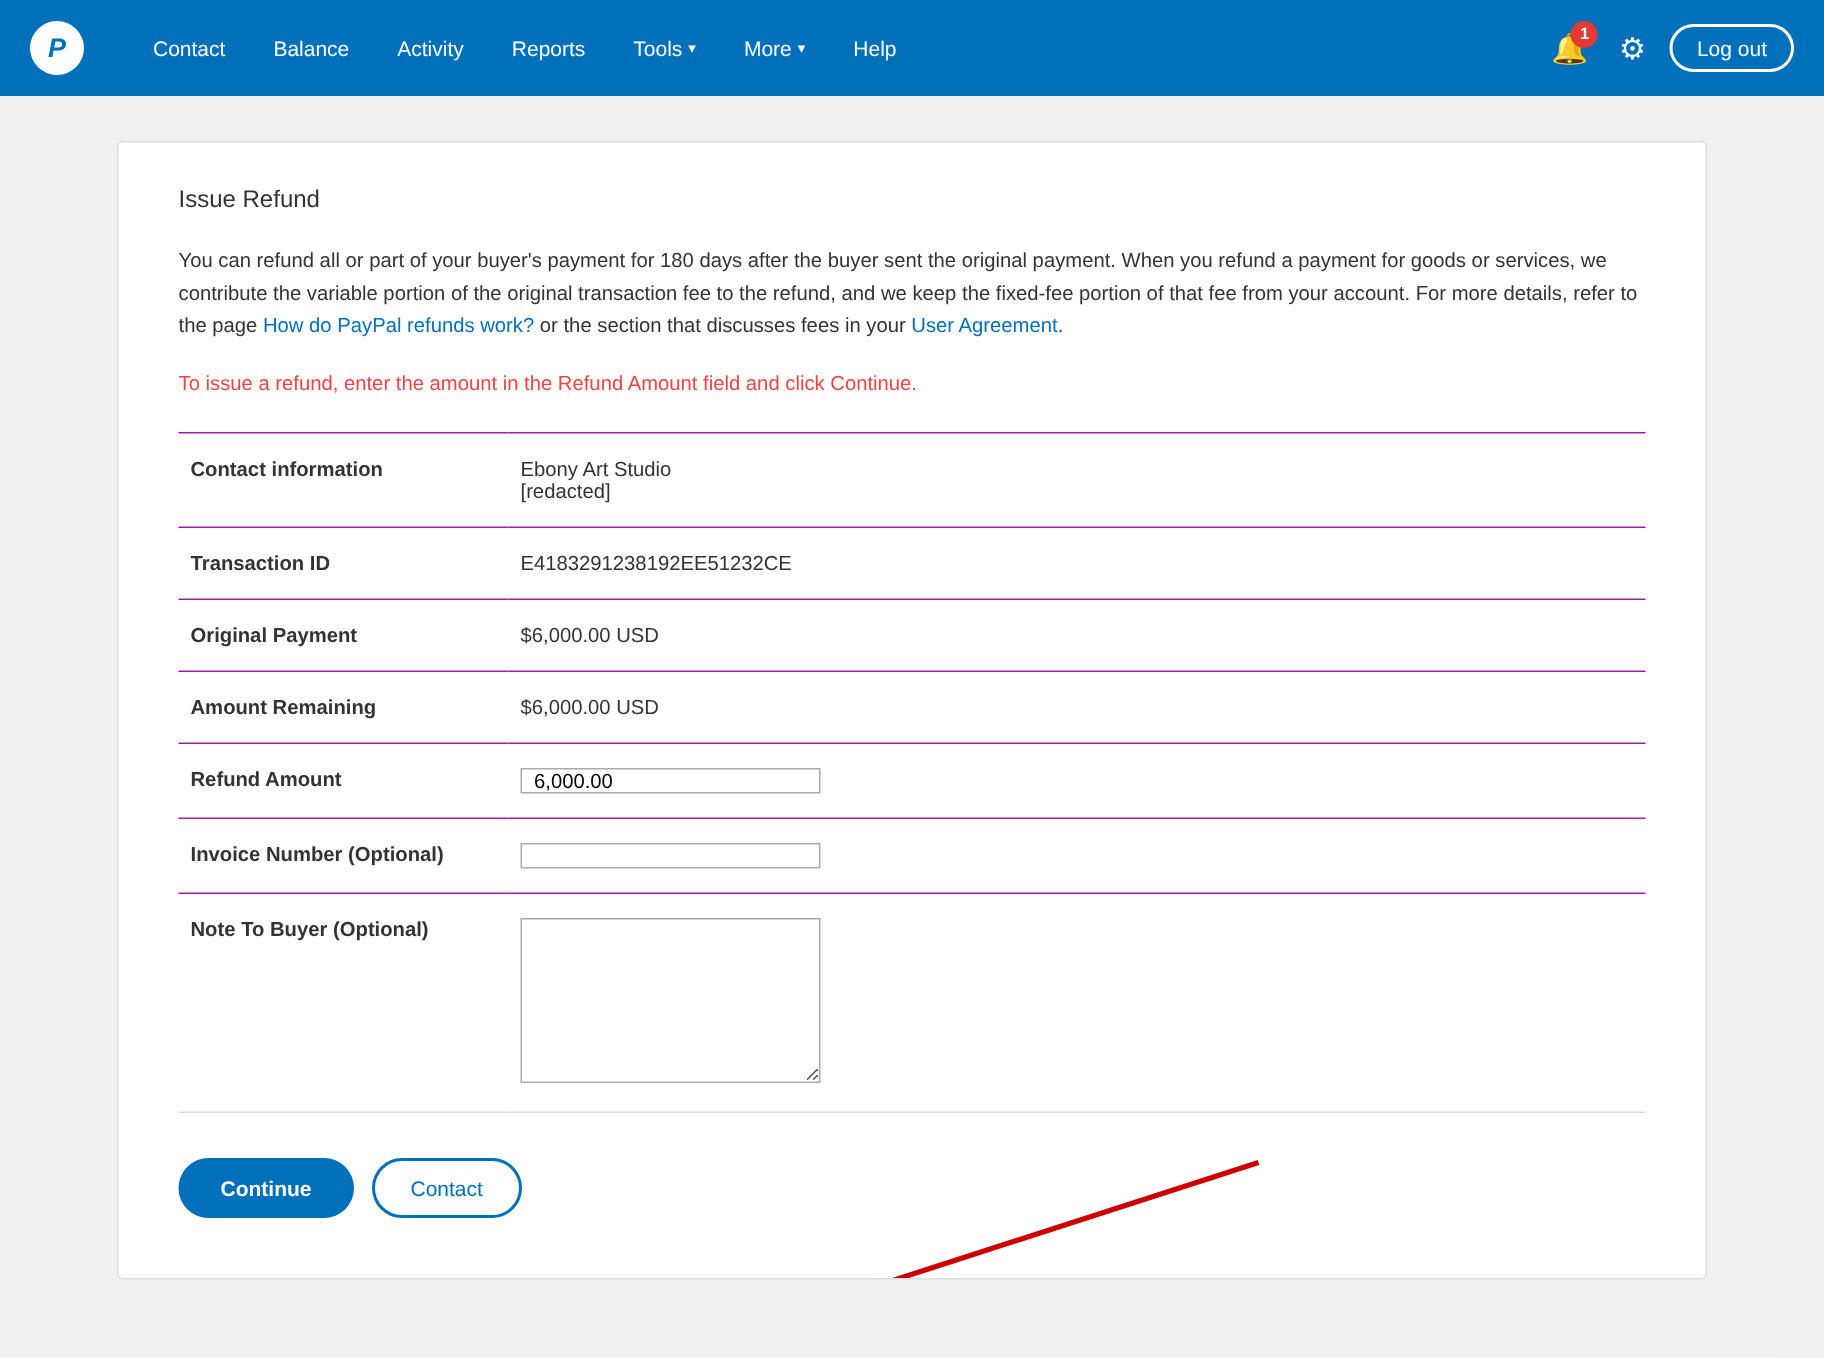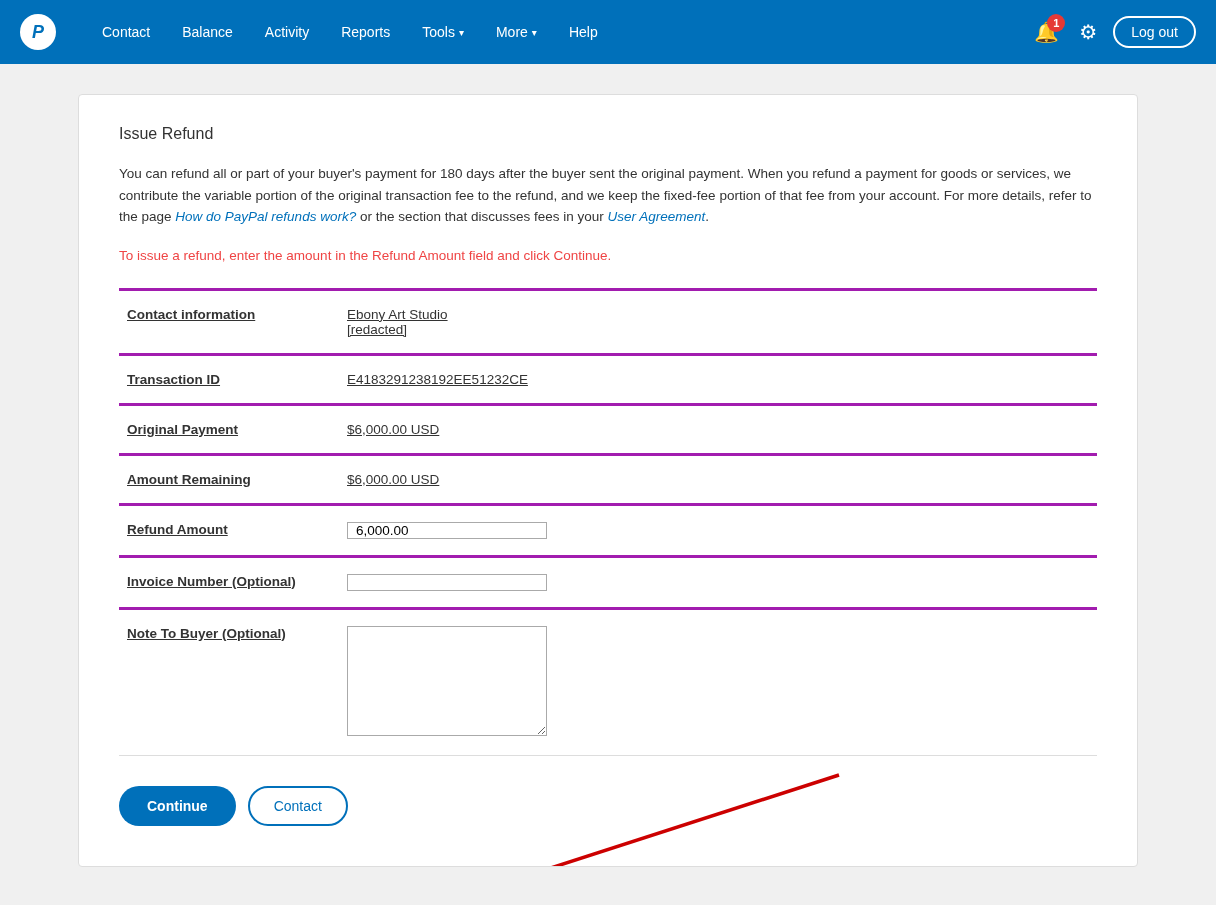--- a/index.html
+++ b/index.html
@@ -105,37 +105,35 @@
 
     .description {
       font-size: 13.5px;
       color: #333;
       line-height: 1.6;
       margin-bottom: 20px;
     }
     .description a {
       color: #0070ba;
       text-decoration: none;
-      font-style: italic;
     }
 
     .instructions {
       font-size: 13.5px;
       color: #ef4444;
       margin-bottom: 25px;
     }
 
     
     .form-table {
       width: 100%;
       border-collapse: collapse;
     }
     .form-table tr {
-      border-top: 3px solid #a21caf;
-      text-decoration: underline;
+      border-top: 1px solid #a21caf;
     }
     .form-table tr:last-child {
       border-bottom: 1px solid #ddd;
     }
     .form-table td {
       padding: 16px 8px;
       vertical-align: top;
     }
     .form-table td.label {
       font-weight: bold;

